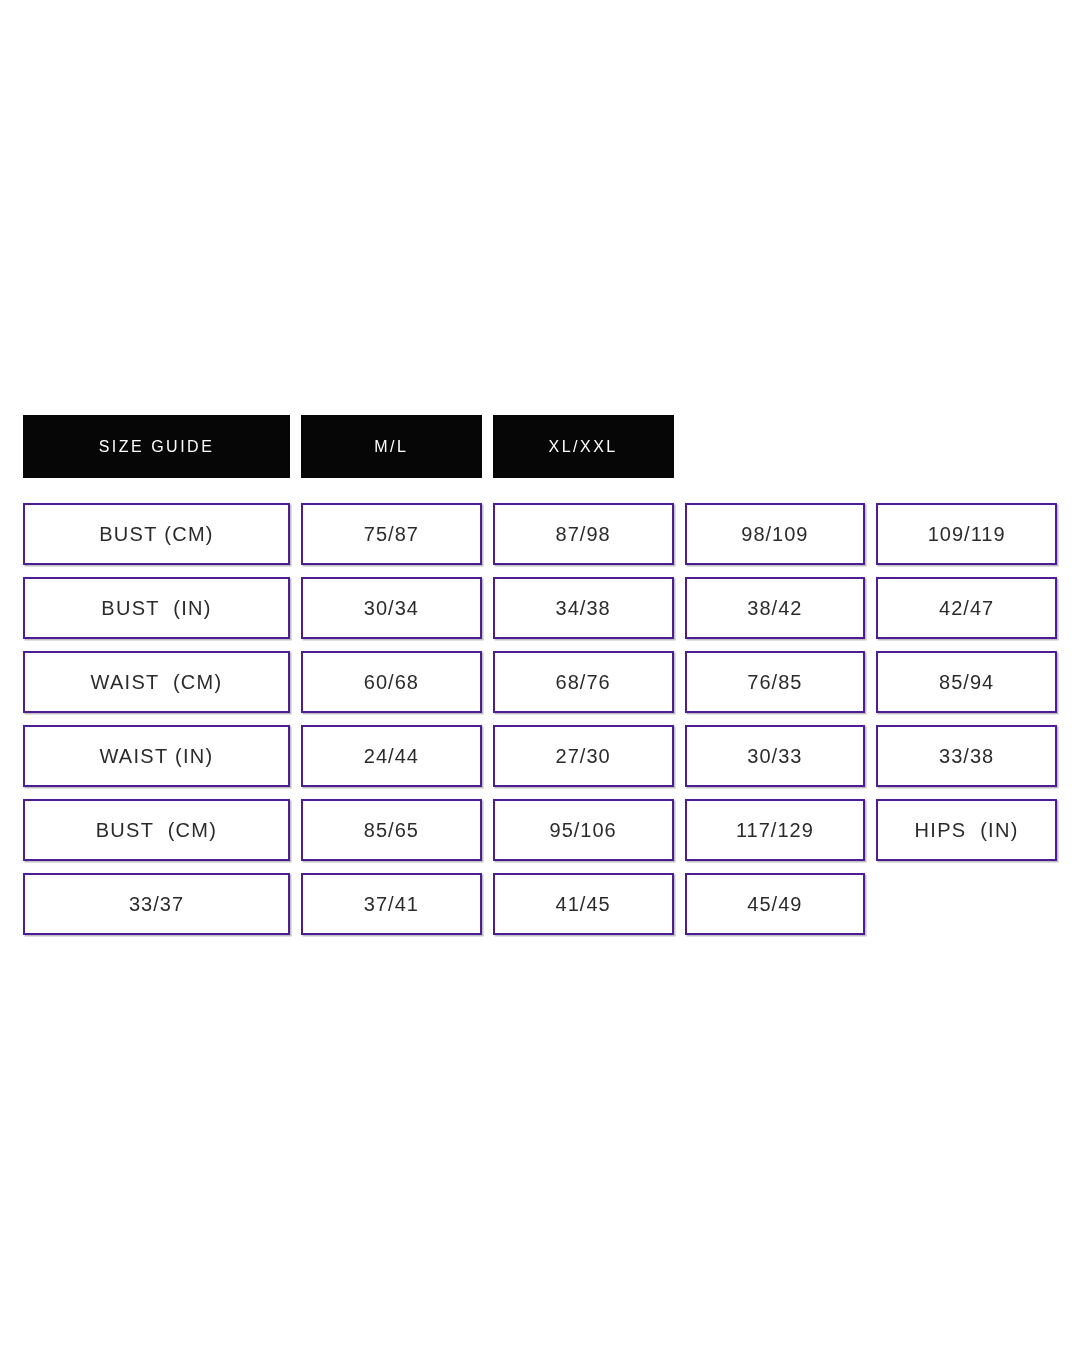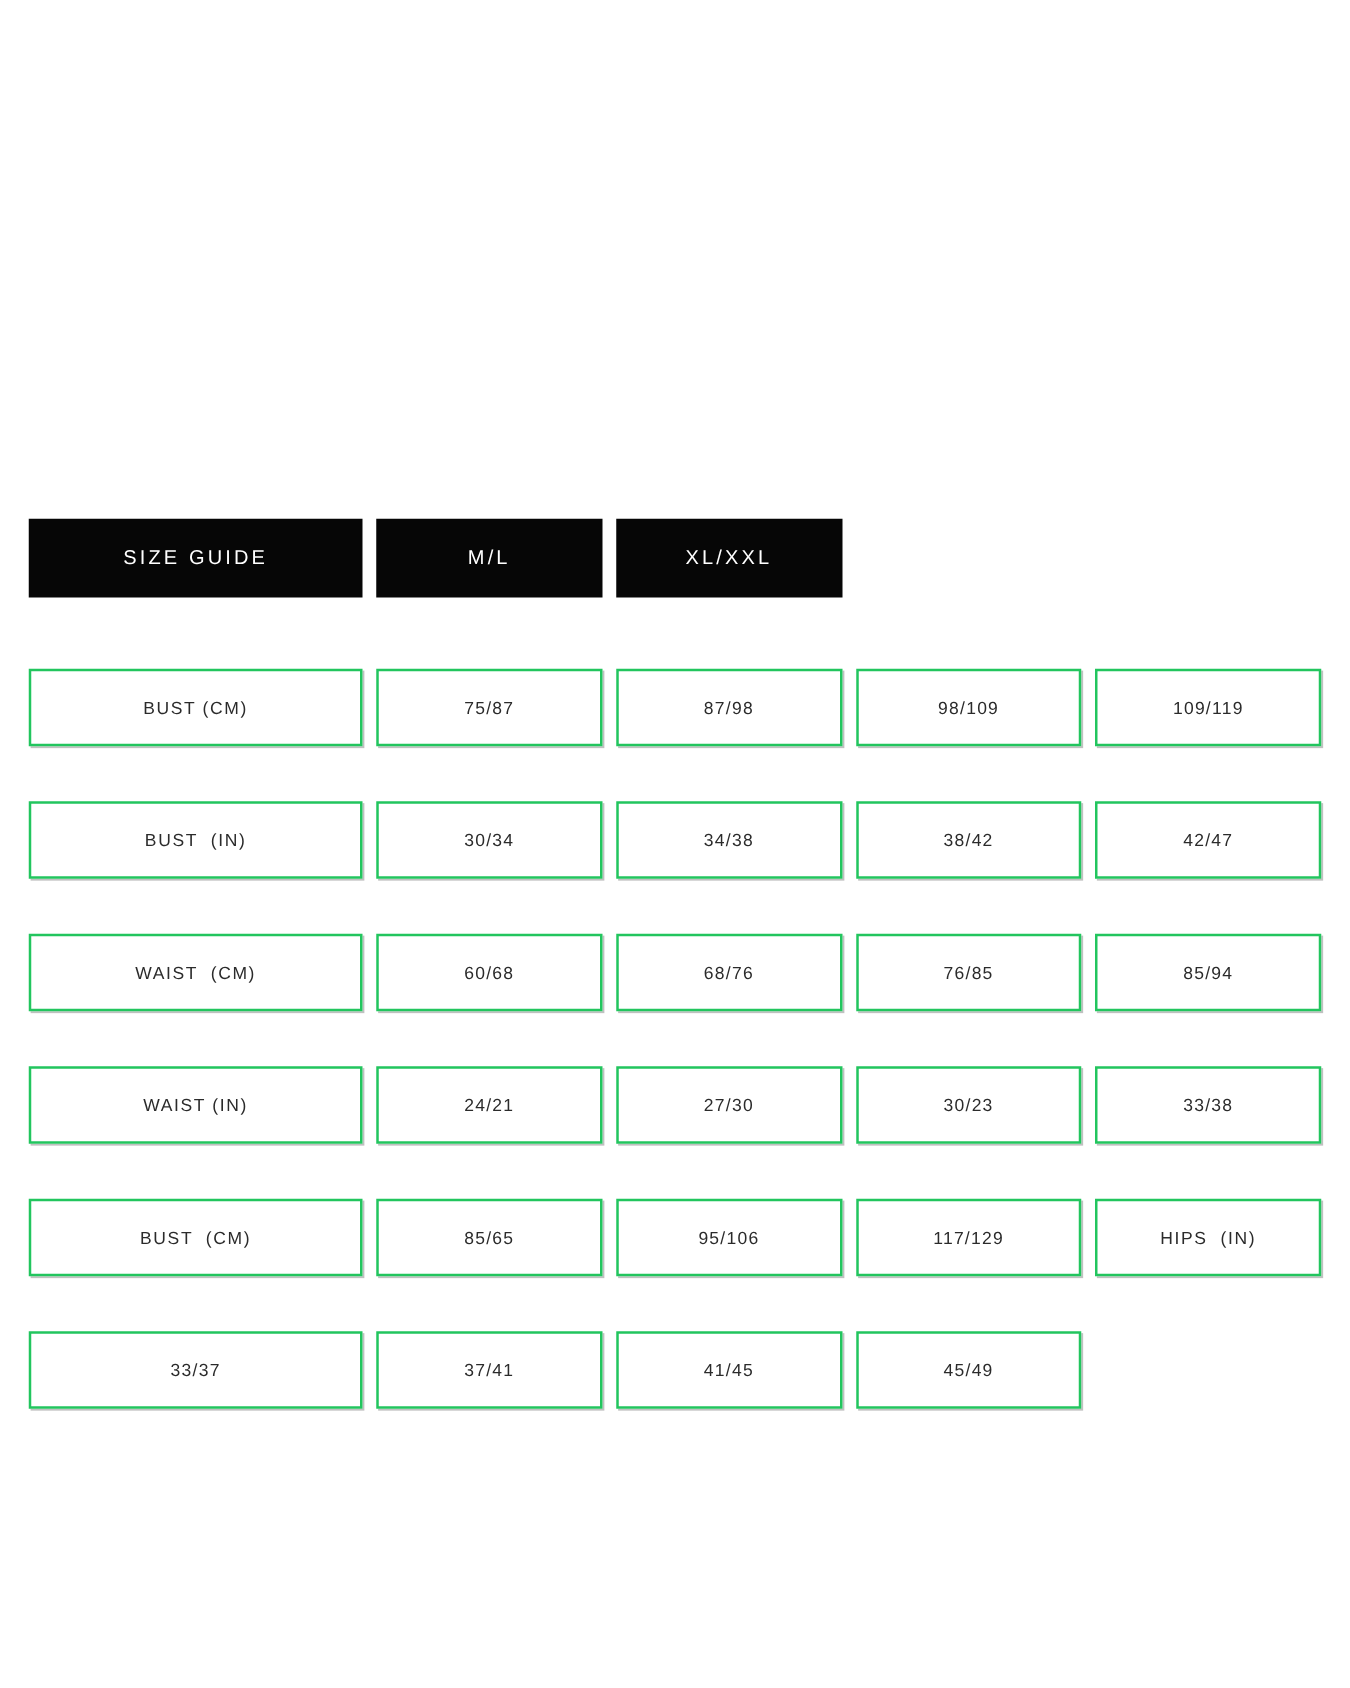--- a/index.html
+++ b/index.html
@@ -40,29 +40,28 @@
     letter-spacing: 2.5px;
     white-space: pre;
   }
   .body-grid {
     row-gap: 12px;
   }
   .bcell {
     box-sizing: border-box;
     height: 62px;
     background: #ffffff;
-    border: 2px solid #22c55e;
+    border: 2px solid #4c1d95;
     box-shadow: 1.5px 1.5px 0 rgba(140,140,140,0.55);
     display: flex;
     align-items: center;
     justify-content: center;
-    font-size: 14px;
+    font-size: 20px;
     color: #2b2b2b;
     white-space: pre;
-    margin-top: 32px;
   }
   .bcell.label {
     letter-spacing: 1.3px;
   }
   .bcell.value {
     letter-spacing: 1px;
   }
 </style>
 </head>
 <body>
@@ -90,23 +89,23 @@
       <div class="bcell value"><span>38/42</span></div>
       <div class="bcell value"><span>42/47</span></div>
 
       <div class="bcell label"><span>WAIST  (CM)</span></div>
       <div class="bcell value"><span>60/68</span></div>
       <div class="bcell value"><span>68/76</span></div>
       <div class="bcell value"><span>76/85</span></div>
       <div class="bcell value"><span>85/94</span></div>
 
       <div class="bcell label"><span>WAIST (IN)</span></div>
-      <div class="bcell value"><span>24/21</span></div>
+      <div class="bcell value"><span>24/44</span></div>
       <div class="bcell value"><span>27/30</span></div>
-      <div class="bcell value"><span>30/23</span></div>
+      <div class="bcell value"><span>30/33</span></div>
       <div class="bcell value"><span>33/38</span></div>
 
       <div class="bcell label"><span>BUST  (CM)</span></div>
       <div class="bcell value"><span>85/65</span></div>
       <div class="bcell value"><span>95/106</span></div>
       <div class="bcell value"><span>117/129</span></div>
 
       <div class="bcell label"><span>HIPS  (IN)</span></div>
       <div class="bcell value"><span>33/37</span></div>
       <div class="bcell value"><span>37/41</span></div>

